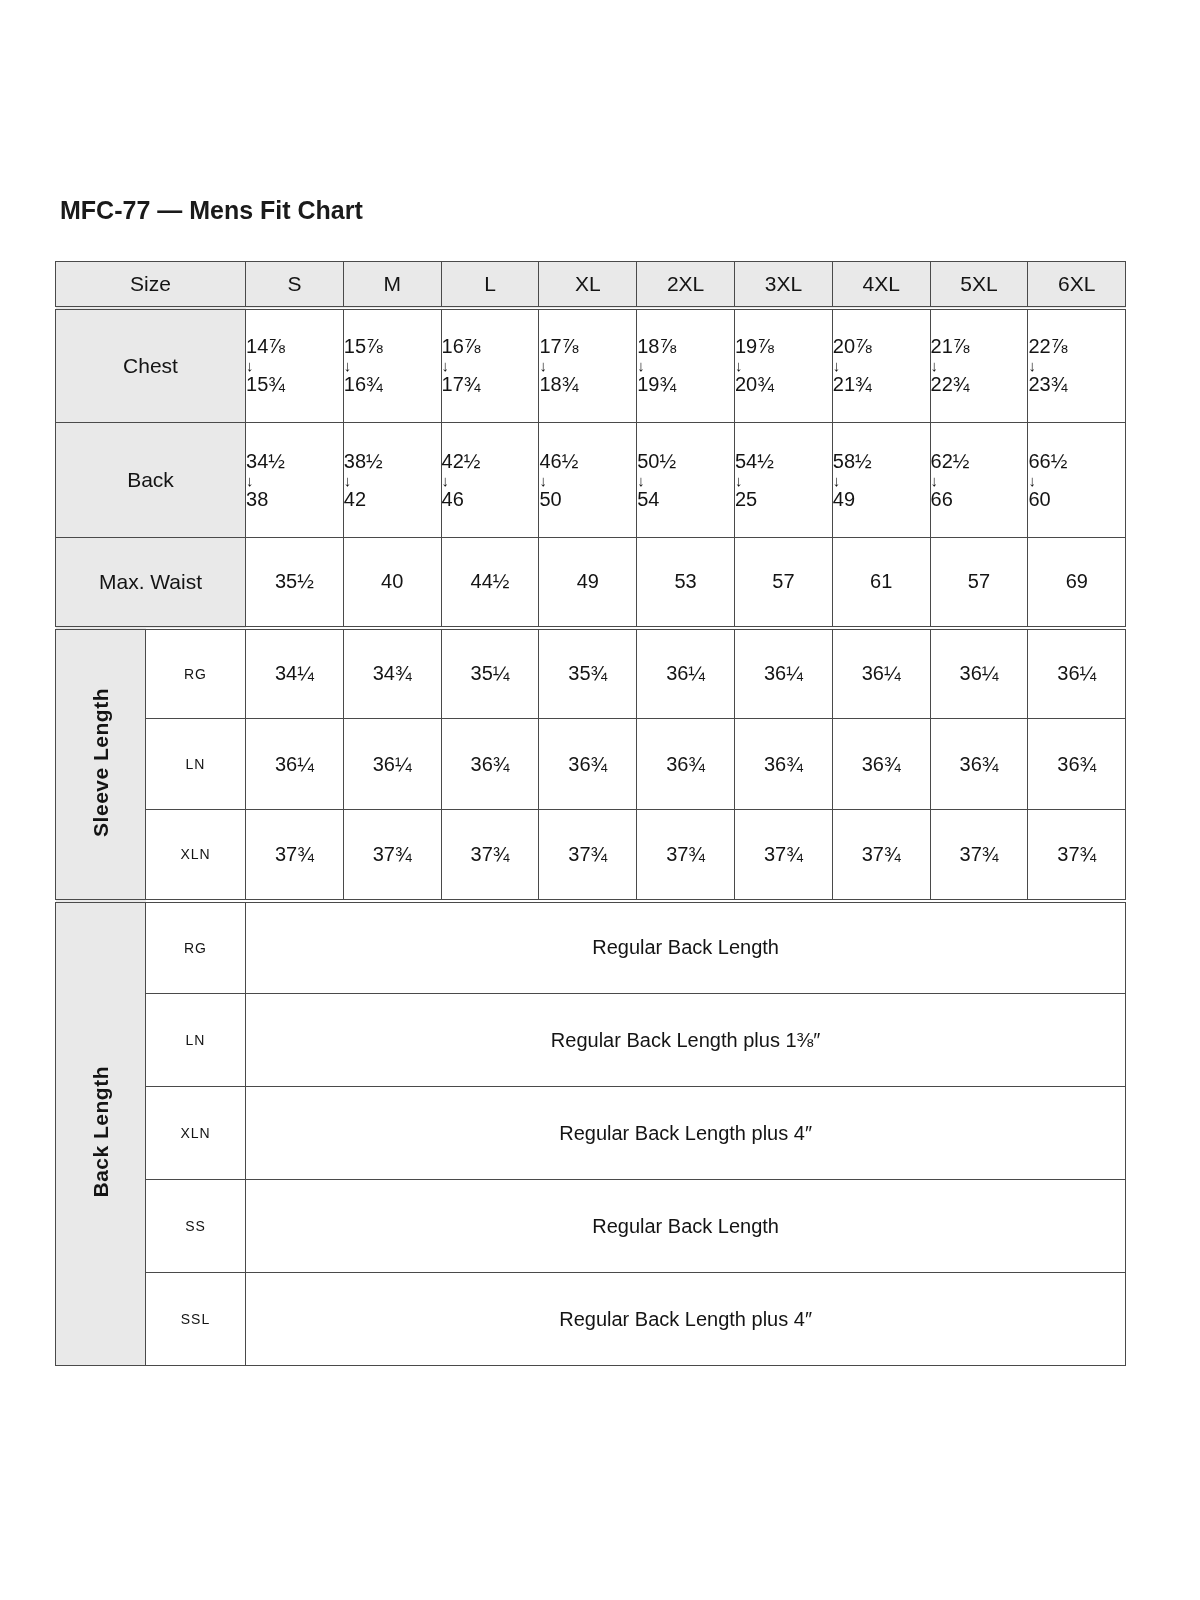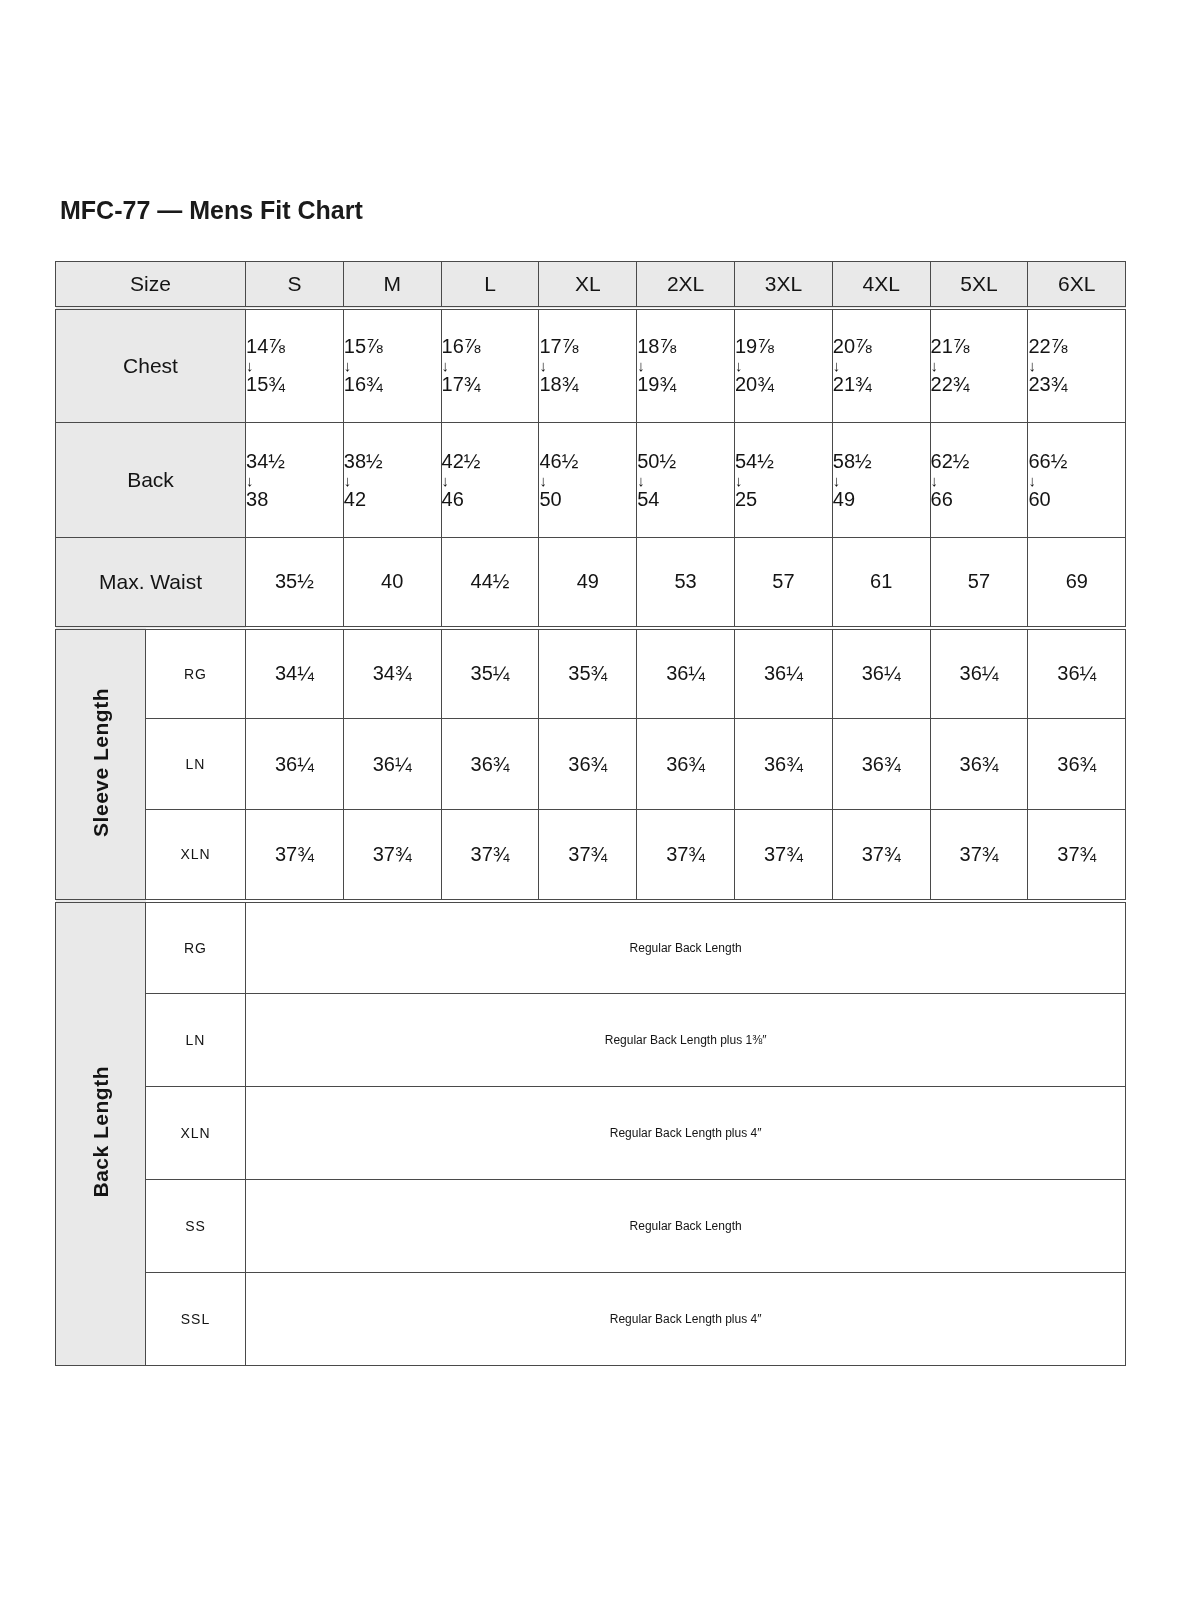--- a/index.html
+++ b/index.html
@@ -61,21 +61,21 @@
   
   td.val{font-size:20px;}
   td.range-cell .stack{
     display:flex;flex-direction:column;align-items:flex-start;justify-content:center;
     line-height:1.15;font-size:20px;
   }
   td.range-cell .arrow{
     font-size:15px;font-weight:bold;line-height:1.0;
   }
   
-  td.backtext{font-size:12px;}
+  td.backtext{font-size:20px;}
 </style>
 </head>
 <body>
 
 <div class="page">
   <h1 class="title">MFC-77 — Mens Fit Chart</h1>
   <table class="fit">
       <colgroup>
         <col style="width: 90px;">
         <col style="width: 100px;">

